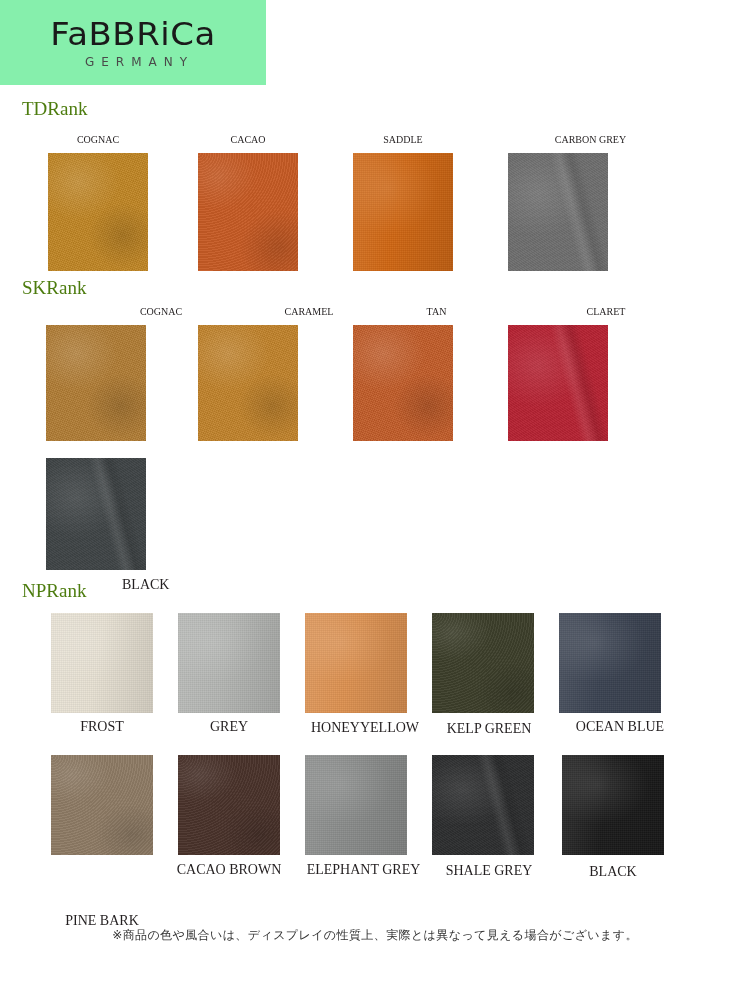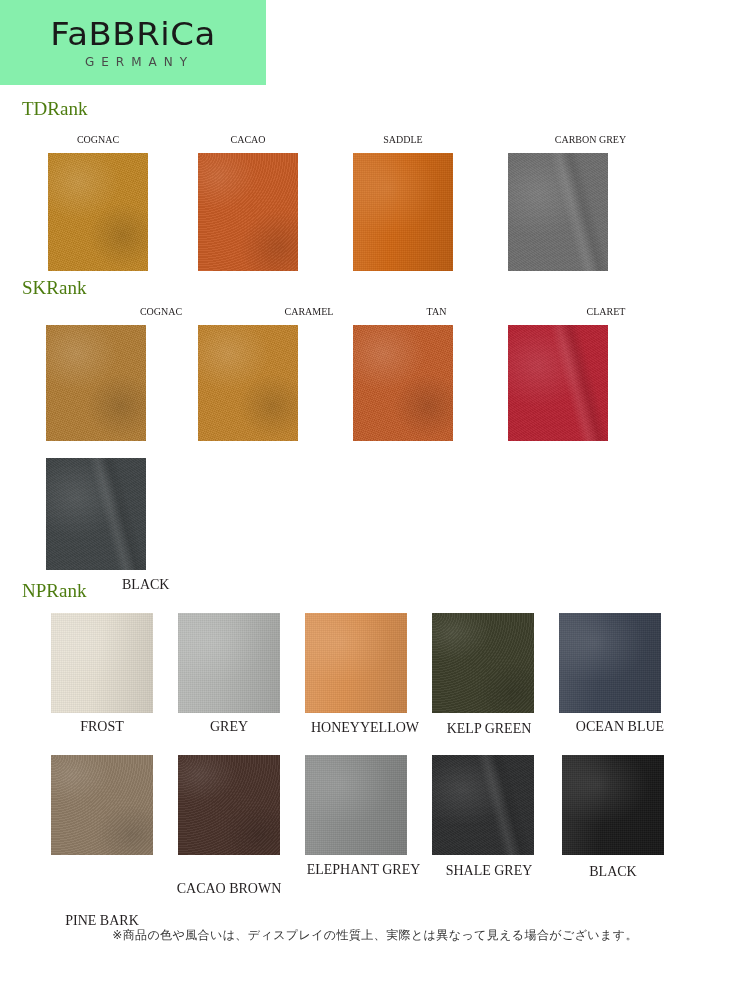--- a/index.html
+++ b/index.html
@@ -180,21 +180,21 @@
 <div class="swatch grain-pebble" style="left:432px; top:613px; width:102px; height:100px; background-color:#3d3f2b;"></div>
 <div class="swatch-label small" style="left:428px; top:722px; width:122px;">KELP GREEN</div>
 
 <div class="swatch grain-smooth" style="left:559px; top:613px; width:102px; height:100px; background-color:#3a4251;"></div>
 <div class="swatch-label small" style="left:555px; top:720px; width:130px;">OCEAN BLUE</div>
 
 <div class="swatch grain-pebble" style="left:51px; top:755px; width:102px; height:100px; background-color:#8e7b65;"></div>
 <div class="swatch-label small" style="left:46px; top:914px; width:112px;">PINE BARK</div>
 
 <div class="swatch grain-pebble" style="left:178px; top:755px; width:102px; height:100px; background-color:#4a332b;"></div>
-<div class="swatch-label small" style="left:158px; top:863px; width:142px;margin-top:19px;">CACAO BROWN</div>
+<div class="swatch-label small" style="left:158px; top:863px; width:142px;">CACAO BROWN</div>
 
 <div class="swatch grain-smooth" style="left:305px; top:755px; width:102px; height:100px; background-color:#898b8a;"></div>
 <div class="swatch-label small" style="left:291px; top:863px; width:145px;">ELEPHANT GREY</div>
 
 <div class="swatch grain-crease" style="left:432px; top:755px; width:102px; height:100px; background-color:#2d2e2f;"></div>
 <div class="swatch-label small" style="left:424px; top:864px; width:130px;">SHALE GREY</div>
 
 <div class="swatch grain-smooth" style="left:562px; top:755px; width:102px; height:100px; background-color:#1a1a1a;"></div>
 <div class="swatch-label small" style="left:562px; top:865px; width:102px;">BLACK</div>
 

